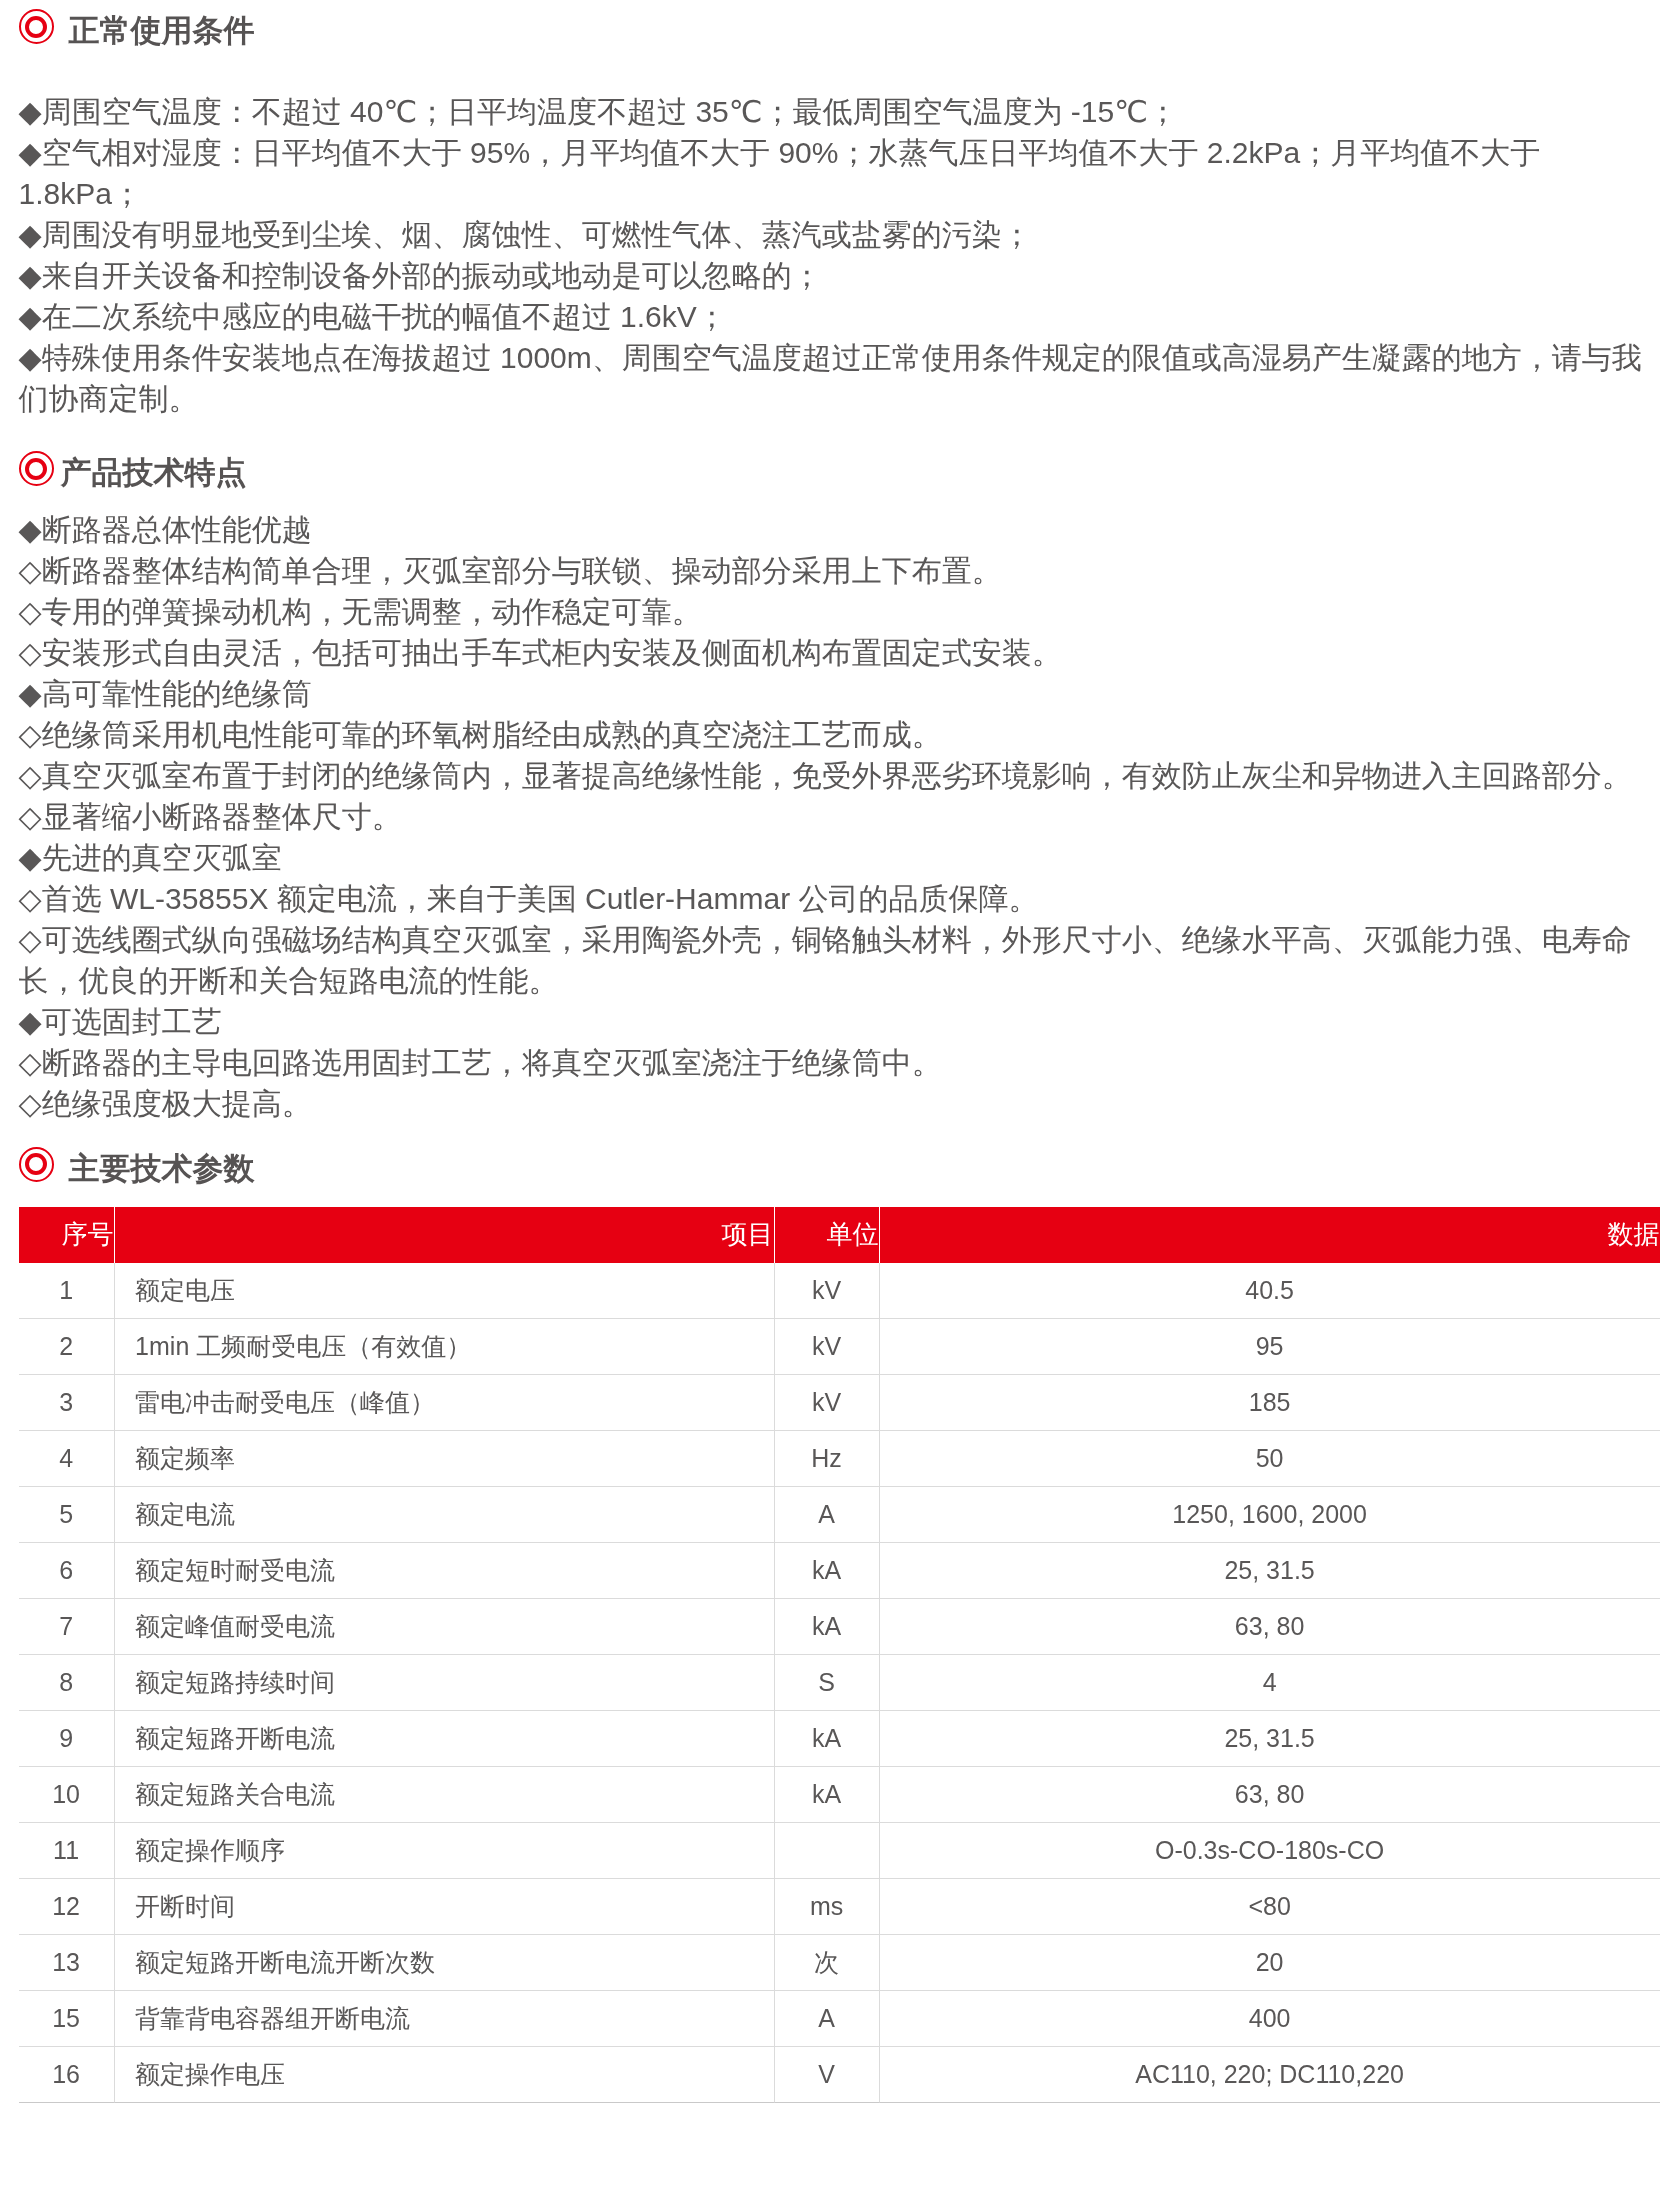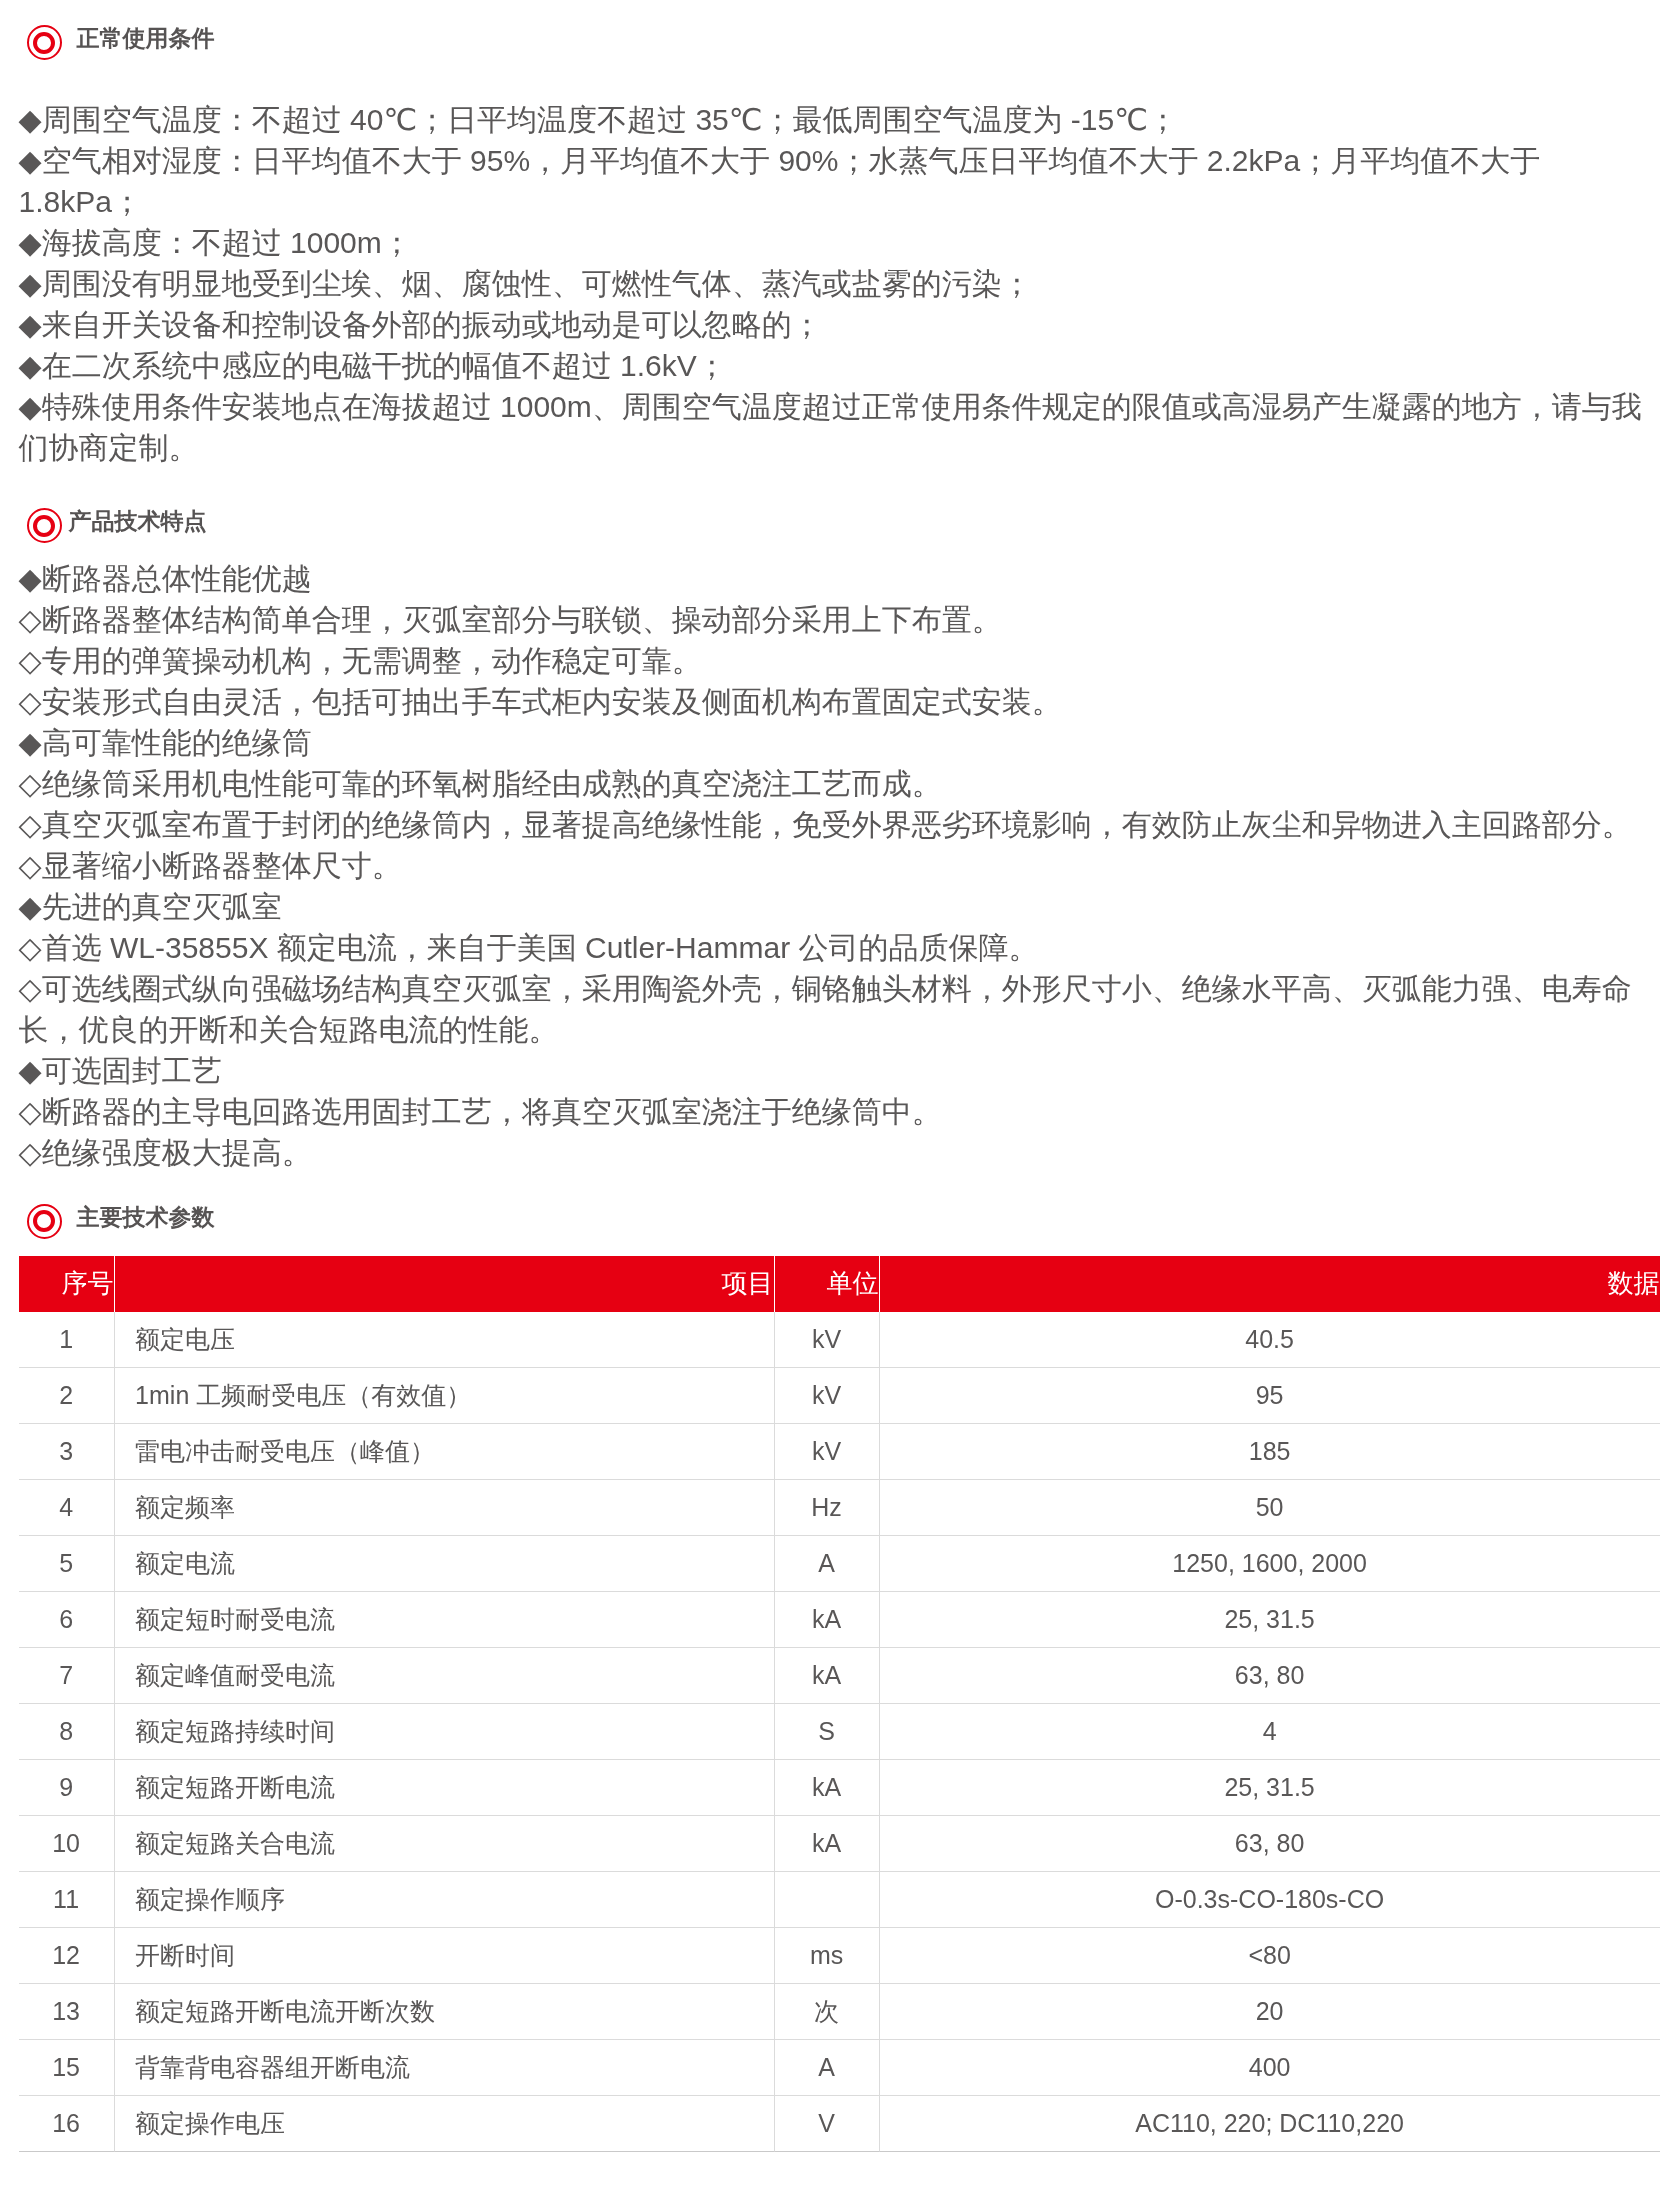--- a/index.html
+++ b/index.html
@@ -13,22 +13,22 @@
     width:1678px;height:2194px;
     background:#ffffff;
     font-family:"Liberation Sans","DejaVu Sans",sans-serif;
     color:var(--text);
     overflow:hidden;
   }
   .page{padding:9.3px 18.6px 0 18.6px;box-sizing:border-box;}
 
   
   .section-title{
-    display:flex;align-items:flex-end;gap:15px;
-    margin:8px;font-size:23px;line-height:43px;font-weight:700;color:#565353;
+    display:flex;align-items:flex-start;gap:15px;
+    margin:0;font-size:31px;line-height:43px;font-weight:700;color:#565353;
   }
   .ring-icon{
     width:35px;height:35px;box-sizing:border-box;flex:0 0 auto;
     border:2.8px solid var(--red);border-radius:50%;
     display:inline-flex;align-items:center;justify-content:center;
   }
   .ring-inner{
     width:22.4px;height:22.4px;box-sizing:border-box;
     border:4.7px solid var(--red);border-radius:50%;
   }
@@ -73,21 +73,20 @@
   <section>
     <h2 class="section-title title-1">
       <span class="ring-icon">
         <span class="ring-inner"></span>
       </span>
       <span class="title-text">正常使用条件</span>
     </h2>
     <div class="bullets bullets-1">
         <div class="bullet-line"><span class="bullet-marker">◆</span><span class="bullet-text">周围空气温度：不超过 40℃；日平均温度不超过 35℃；最低周围空气温度为 -15℃；</span></div>
         <div class="bullet-line"><span class="bullet-marker">◆</span><span class="bullet-text">空气相对湿度：日平均值不大于 95%，月平均值不大于 90%；水蒸气压日平均值不大于 2.2kPa；月平均值不大于 1.8kPa；</span></div>
-        <div class="bullet-line"><span class="bullet-marker">◆</span><span class="bullet-text">海拔高度：不超过 1000m；</span></div>
         <div class="bullet-line"><span class="bullet-marker">◆</span><span class="bullet-text">周围没有明显地受到尘埃、烟、腐蚀性、可燃性气体、蒸汽或盐雾的污染；</span></div>
         <div class="bullet-line"><span class="bullet-marker">◆</span><span class="bullet-text">来自开关设备和控制设备外部的振动或地动是可以忽略的；</span></div>
         <div class="bullet-line"><span class="bullet-marker">◆</span><span class="bullet-text">在二次系统中感应的电磁干扰的幅值不超过 1.6kV；</span></div>
         <div class="bullet-line"><span class="bullet-marker">◆</span><span class="bullet-text">特殊使用条件安装地点在海拔超过 1000m、周围空气温度超过正常使用条件规定的限值或高湿易产生凝露的地方，请与我们协商定制。</span></div>
       </div>
   </section>
 
   <section>
     <h2 class="section-title title-2">
       <span class="ring-icon">

